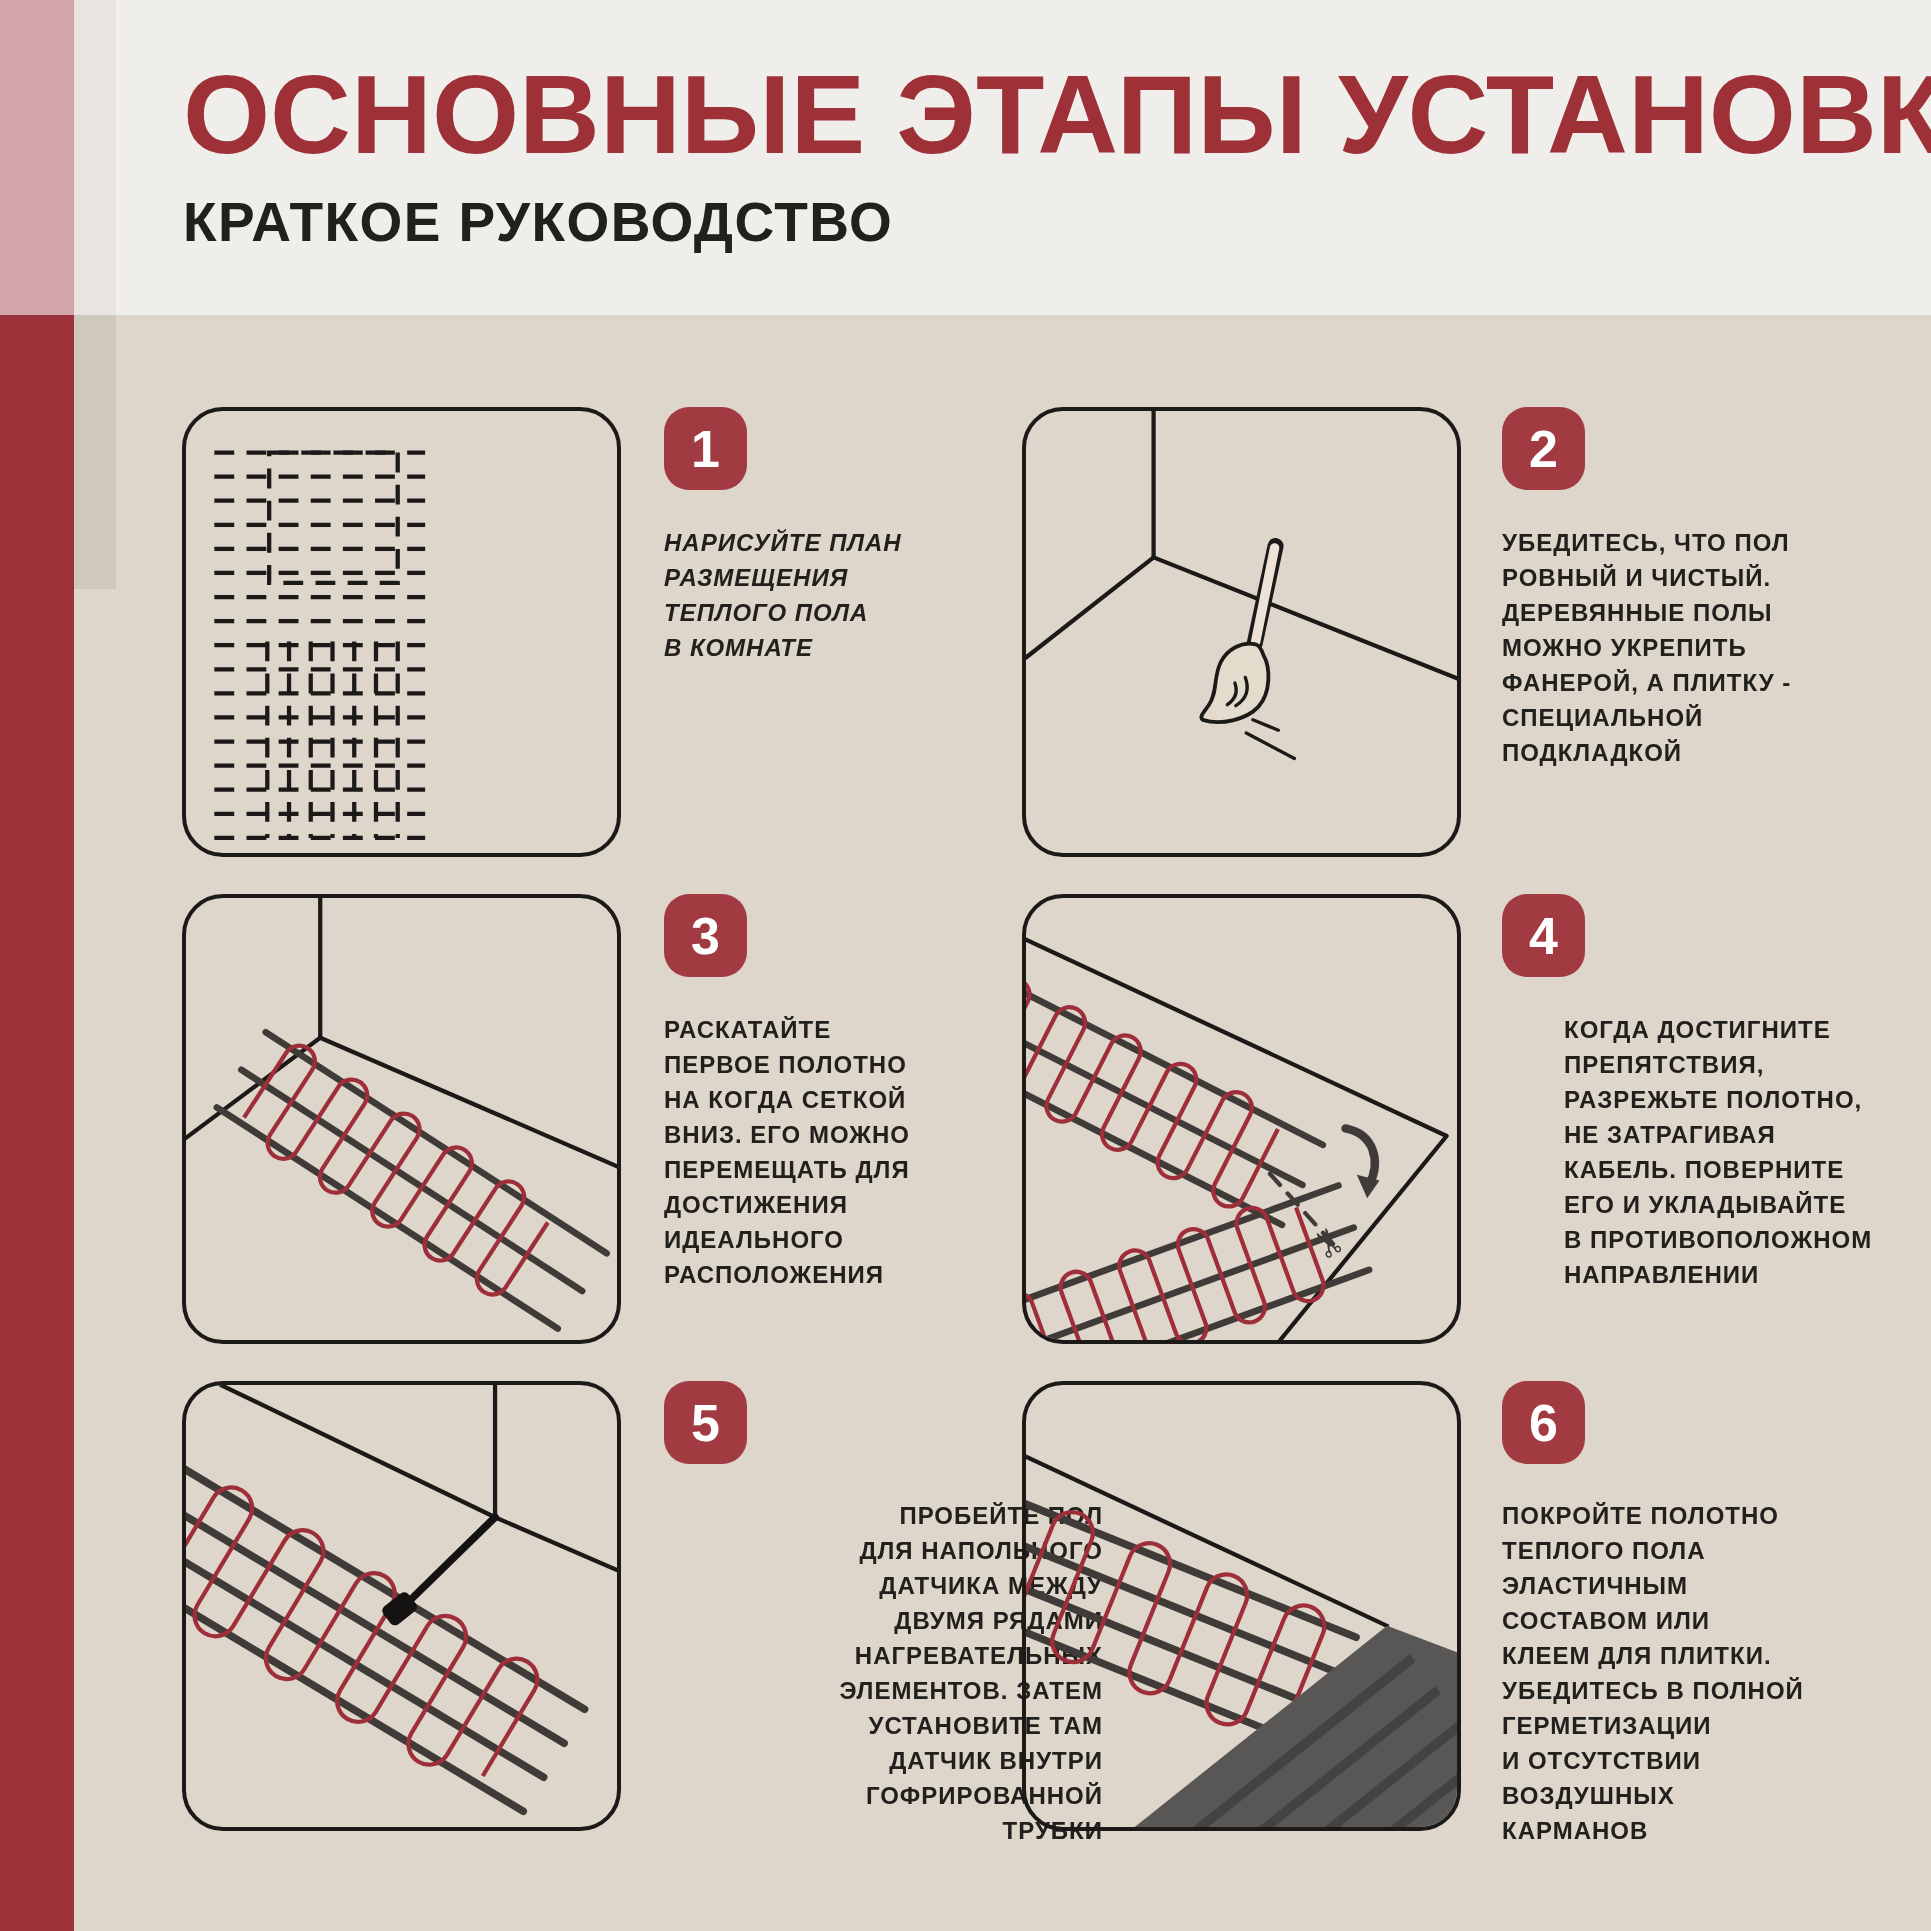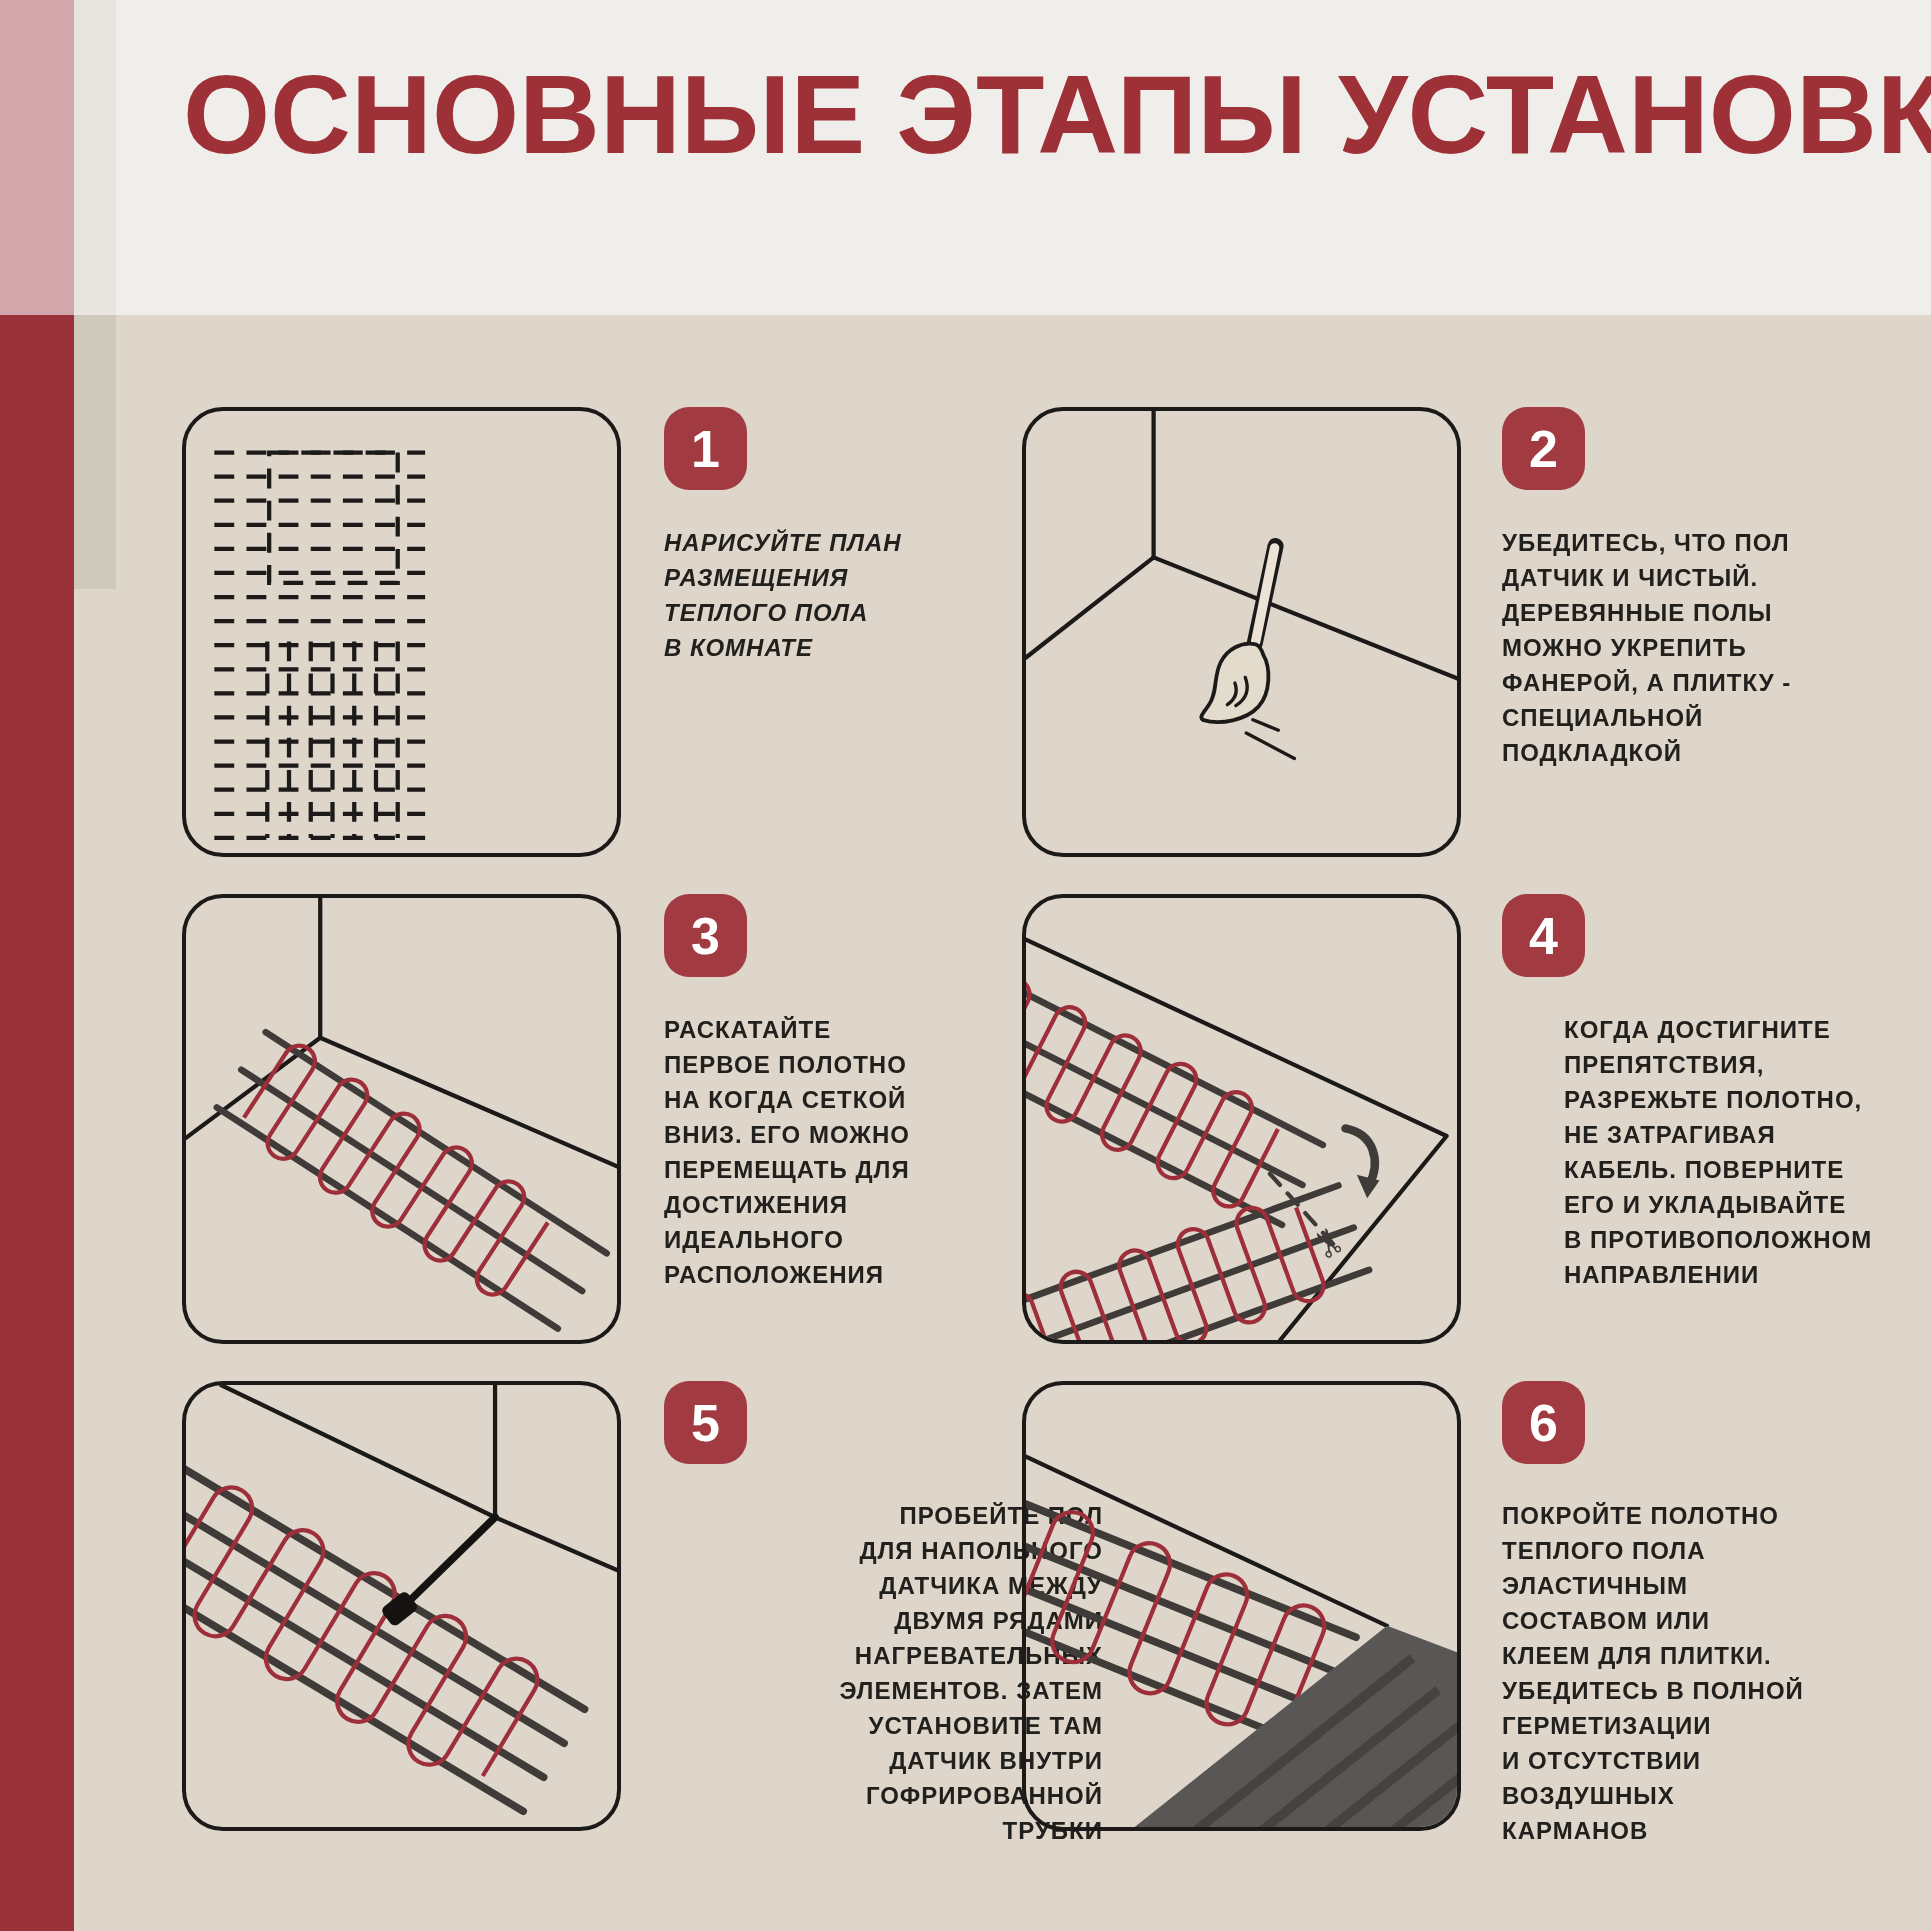--- a/index.html
+++ b/index.html
@@ -62,20 +62,21 @@
 
 <div class="canvas">
 
   <div class="abs main-bg"></div>
   <div class="abs bar-pink"></div>
   <div class="abs bar-strip-top"></div>
   <div class="abs bar-red"></div>
   <div class="abs bar-strip-main"></div>
 
   <div class="abs title">ОСНОВНЫЕ ЭТАПЫ УСТАНОВКИ</div>
+  <div class="abs subtitle">КРАТКОЕ РУКОВОДСТВО</div>
 
   <div class="abs card" style="left:182px; top:407px;">
     <svg viewBox="0 0 456 468" preserveAspectRatio="none">
       <g>
         <line class="dash" x1="30" y1="44" x2="253" y2="44"></line>
           <line class="dash" x1="30" y1="69.5" x2="253" y2="69.5"></line>
         <line class="dash" x1="30" y1="95" x2="253" y2="95"></line>
           <line class="dash" x1="30" y1="120.5" x2="253" y2="120.5"></line>
         <line class="dash" x1="30" y1="146" x2="253" y2="146"></line>
           <line class="dash" x1="30" y1="171.5" x2="253" y2="171.5"></line>
@@ -128,21 +129,21 @@
       <g>
         <line class="motion" x1="240" y1="327" x2="267" y2="338"></line>
         <line class="motion" x1="233" y1="341" x2="284" y2="368"></line>
       </g>
     </svg>
   </div>
   <div class="abs badge" style="left:1502px; top:407px;">
     <span>2</span>
   </div>
   <div class="abs step-text" style="left:1502px; top:525px;">УБЕДИТЕСЬ, ЧТО ПОЛ
-ДАТЧИК И ЧИСТЫЙ.
+РОВНЫЙ И ЧИСТЫЙ.
 ДЕРЕВЯННЫЕ ПОЛЫ
 МОЖНО УКРЕПИТЬ
 ФАНЕРОЙ, А ПЛИТКУ -
 СПЕЦИАЛЬНОЙ
 ПОДКЛАДКОЙ</div>
 
   <div class="abs card" style="left:182px; top:894px;">
     <svg viewBox="0 0 456 468" preserveAspectRatio="none">
       <g>
         <line class="wall" x1="142" y1="0" x2="142" y2="148"></line>

